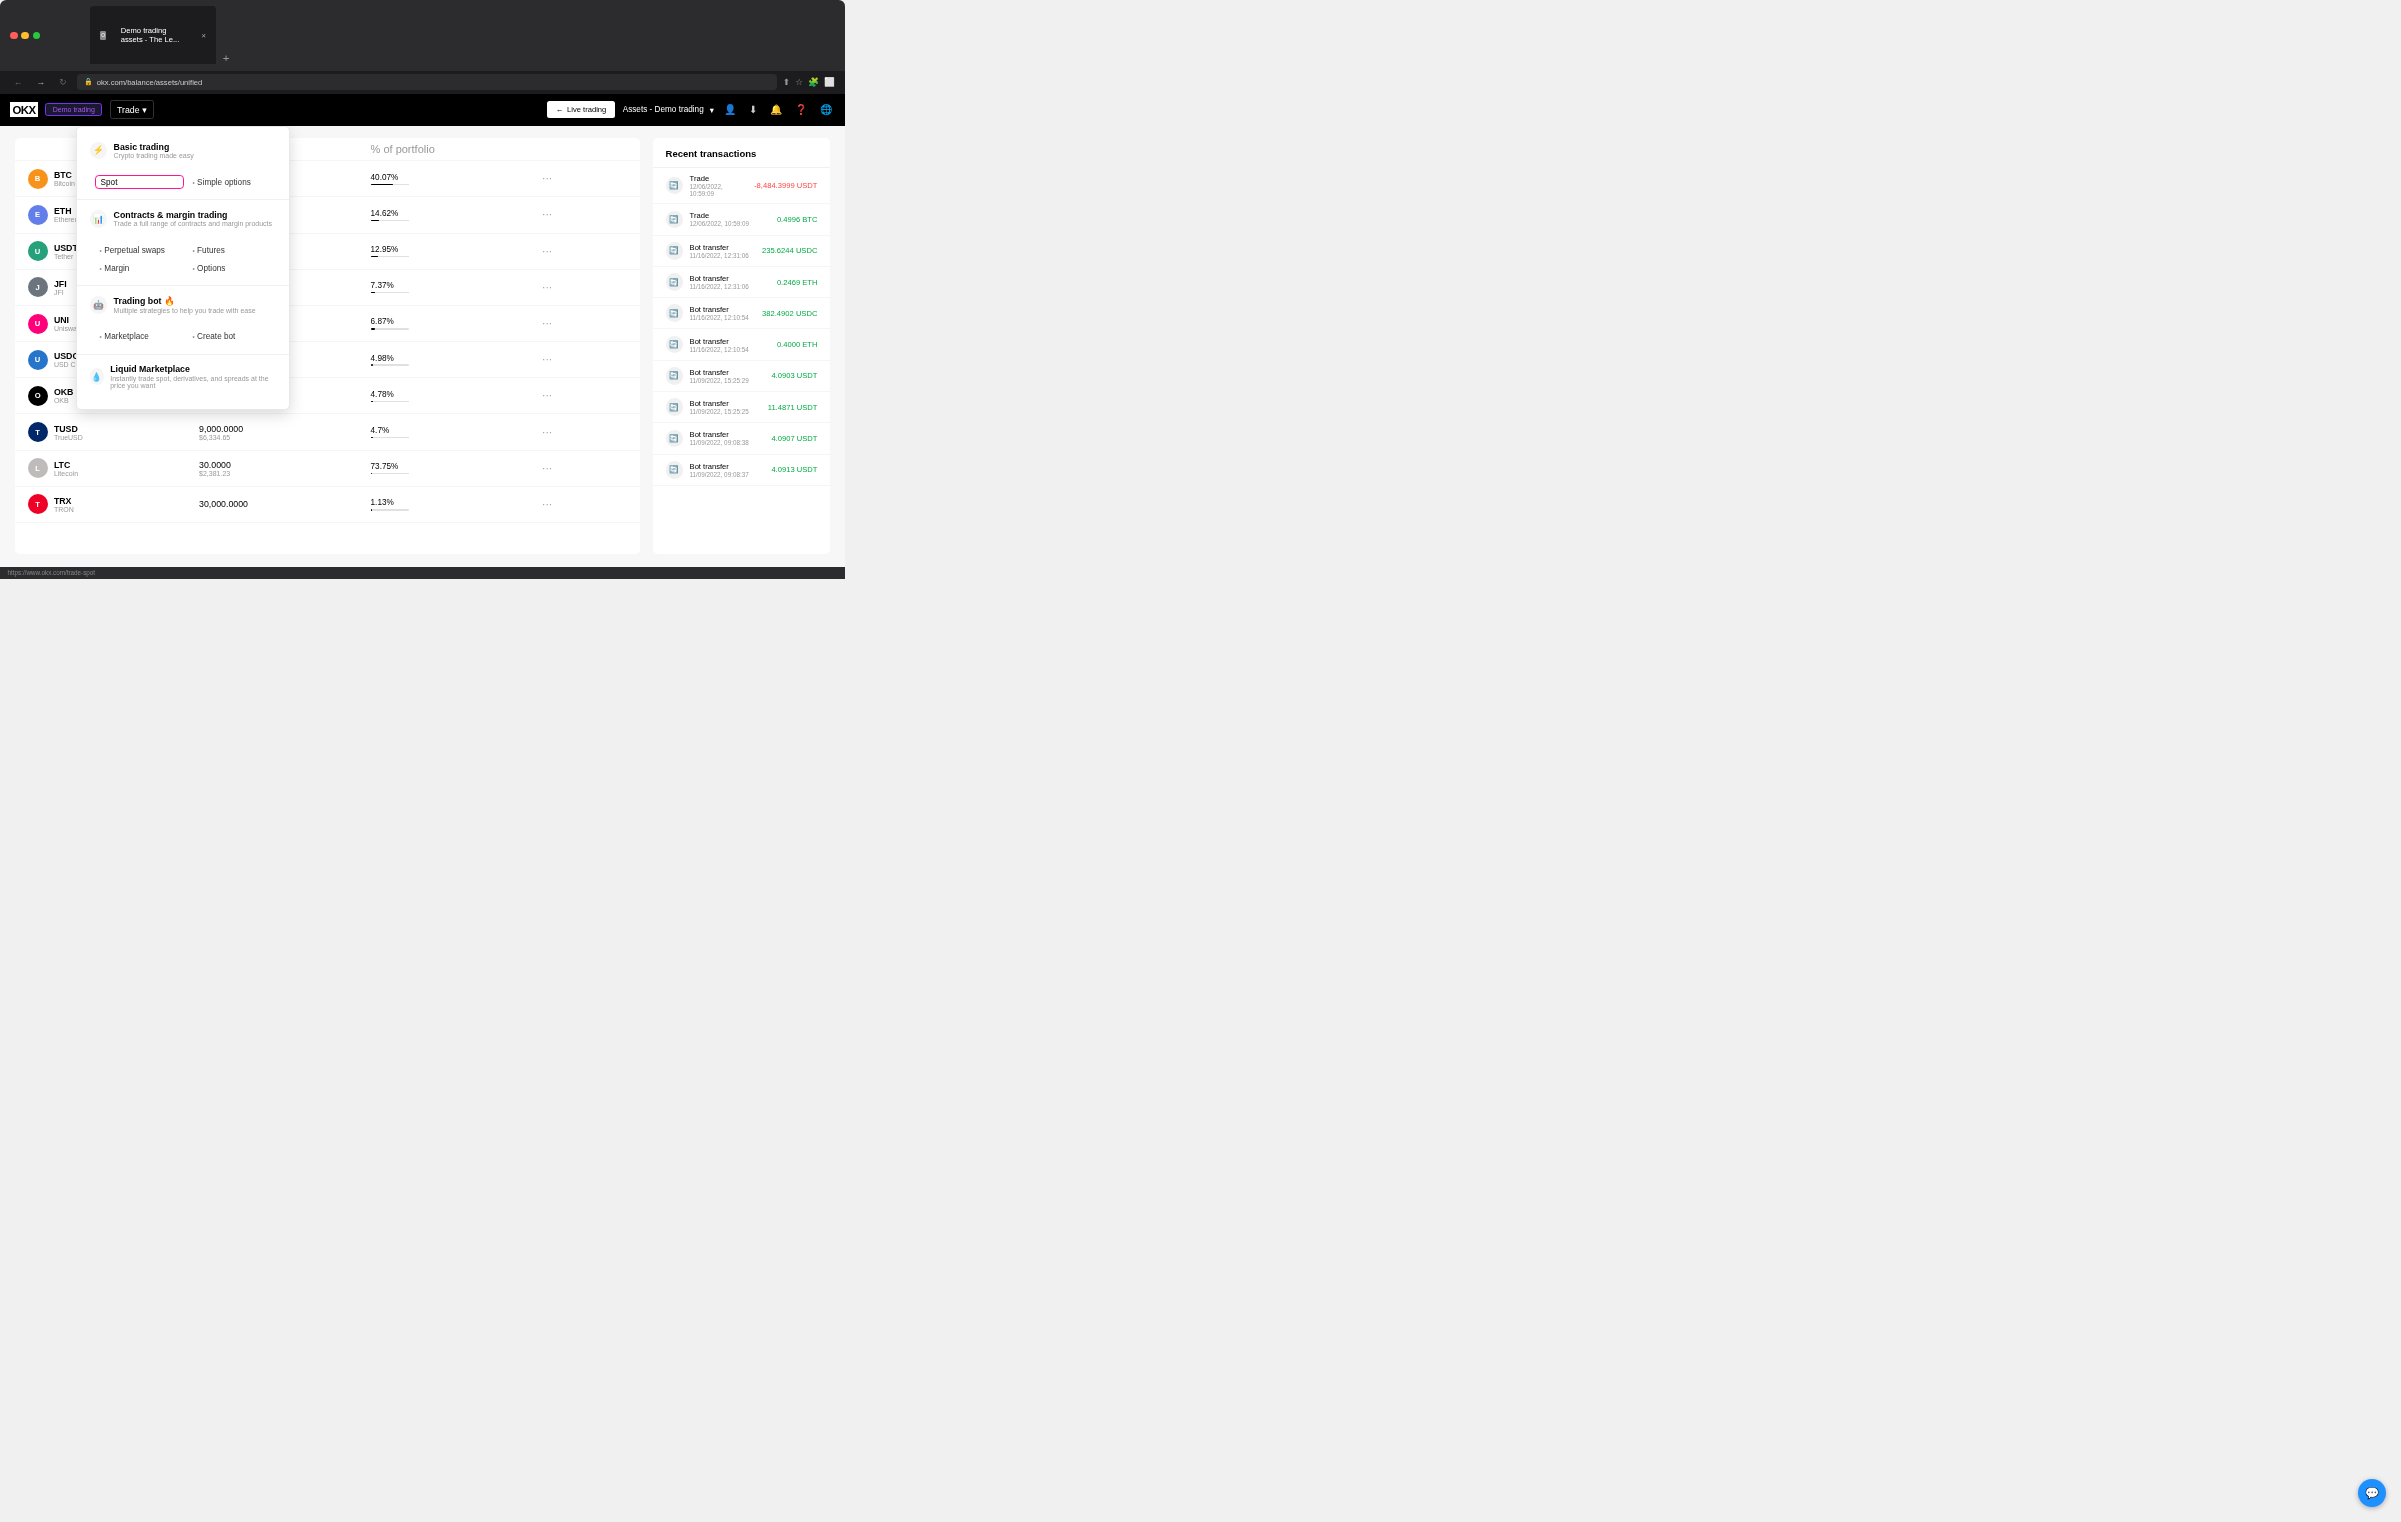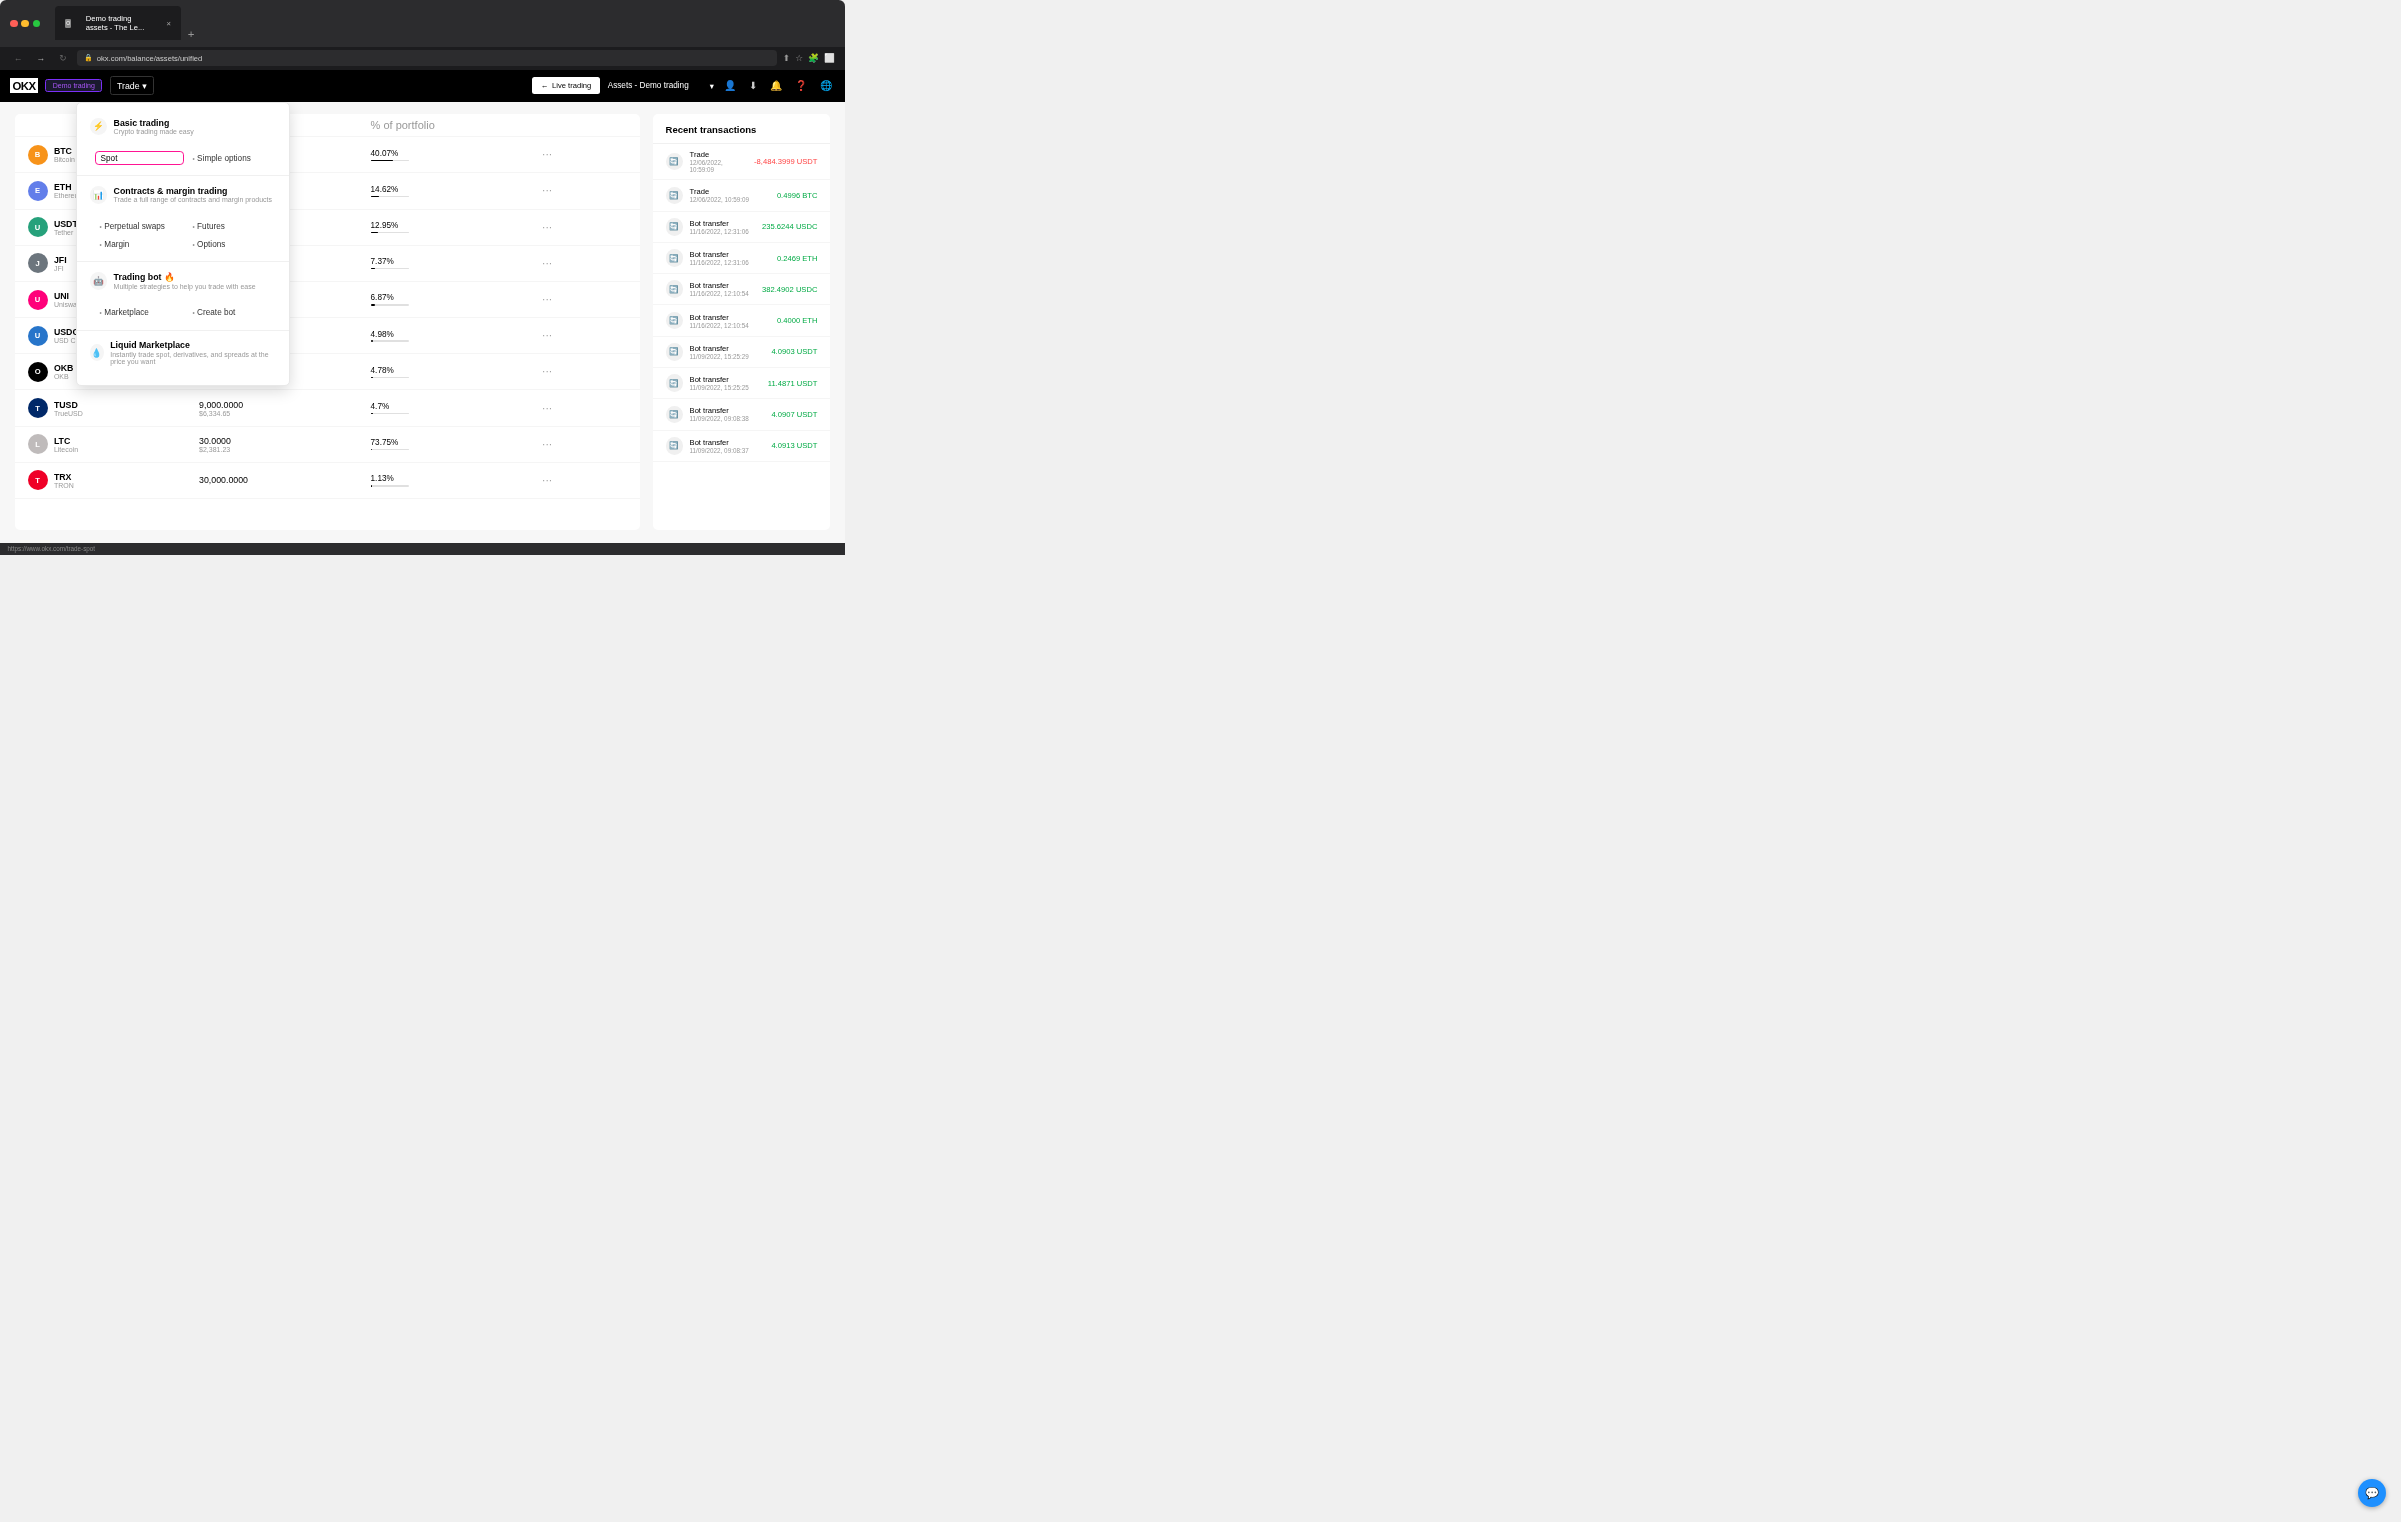--- a/index.html
+++ b/index.html
@@ -7,21 +7,21 @@
 
     
     .browser-chrome { background: #2c2c2e; border-radius: 6.3px 6.3px 0 0; padding: 6.3px 0 0 0; }
     .browser-titlebar { display: flex; align-items: center; padding: 0 10px 6.3px 10px; gap: 5px; }
     .traffic-lights { display: flex; gap: 3.8px; }
     .tl { width: 7.6px; height: 7.6px; border-radius: 50%; }
     .tl.red { background: #ff5f57; }
     .tl.yellow { background: #febc2e; }
     .tl.green { background: #28c840; }
     .browser-tabs { display: flex; align-items: flex-end; margin-left: 10px; gap: 1.3px; }
-    .browser-tab { background: #3a3a3c; color: #ccc; font-size: 7.6px; padding: 8px 10px; border-radius: 3.8px 3.8px 0 0; display: flex; align-items: center; gap: 15px; max-width: 126px; }
+    .browser-tab { background: #3a3a3c; color: #ccc; font-size: 7.6px; padding: 20px 10px; border-radius: 3.8px 3.8px 0 0; display: flex; align-items: center; gap: 15px; max-width: 126px; margin-left: 35px; }
     .browser-tab.active { background: #1c1c1e; color: #fff; }
     .browser-tab .tab-close { color: #999; font-size: 6.3px; cursor: pointer; }
     .browser-tab .favicon { width: 8.8px; height: 8.8px; background: #888; border-radius: 1.3px; font-size: 5px; display: flex; align-items: center; justify-content: center; color: white; }
     .browser-tab-new { background: none; border: none; color: #999; font-size: 11.4px; cursor: pointer; padding: 0 5px; }
     .browser-addressbar { background: #1c1c1e; padding: 3.8px 10px; display: flex; align-items: center; gap: 6.3px; }
     .nav-btn { background: none; border: none; color: #666; font-size: 8.8px; cursor: pointer; padding: 1.3px 3.8px; }
     .nav-btn.active { color: #aaa; }
     .address-box { flex: 1; background: #2c2c2e; border-radius: 3.8px; padding: 3.2px 7.6px; color: #ccc; font-size: 7.6px; display: flex; align-items: center; gap: 3.8px; }
     .address-lock { color: #888; font-size: 7px; }
     .browser-actions { display: flex; gap: 5px; }
@@ -32,21 +32,21 @@
 
     
     .topnav { background: #000; display: flex; align-items: center; padding: 0 10px; height: 32px; gap: 7.6px; position: relative; }
     .logo { color: #fff; font-weight: bold; font-size: 12.6px; display: flex; align-items: center; gap: 1.3px; }
     .logo-box { background: #fff; color: #000; padding: 1.3px 2.5px; font-size: 11.4px; font-weight: 900; letter-spacing: -0.6px; }
     .demo-badge { background: #1a1a2e; border: 0.6px solid #7b2ff7; color: #a855f7; font-size: 7px; padding: 1.9px 6.3px; border-radius: 2.5px; }
     .trade-btn { color: #fff; font-size: 8.8px; padding: 3.8px 6.3px; background: none; border: none; cursor: pointer; display: flex; align-items: center; gap: 2.5px; border: 0.6px solid #333; border-radius: 2.5px; }
     .topnav-right { margin-left: auto; display: flex; align-items: center; gap: 7.6px; }
     .live-trading-btn { background: #fff; color: #000; font-size: 7.6px; padding: 3.8px 8.8px; border-radius: 2.5px; border: none; cursor: pointer; display: flex; align-items: center; gap: 3.8px; font-weight: 400; }
     .live-trading-btn::before { content: '←'; }
-    .assets-demo-btn { color: #fff; font-size: 8.2px; background: none; border: none; cursor: pointer; display: flex; align-items: center; gap: 21px; }
+    .assets-demo-btn { color: #fff; font-size: 8.2px; background: none; border: none; cursor: pointer; display: flex; align-items: center; gap: 6px; }
     .topnav-icon { color: #ccc; font-size: 10px; cursor: pointer; padding: 2.5px; }
 
     
     .dropdown-menu { position: absolute; top: 32px; left: 76px; background: #fff; border: 0.6px solid #e8e8e8; border-radius: 5px; box-shadow: 0 5px 15px rgba(0,0,0,0.15); width: 214px; z-index: 1000; padding: 10px 0; }
     .menu-section { padding: 5px 12.6px; }
     .menu-section-header { display: flex; align-items: center; gap: 6.3px; margin-bottom: 5px; }
     .menu-section-icon { width: 17.7px; height: 17.7px; background: #f5f5f5; border-radius: 50%; display: flex; align-items: center; justify-content: center; font-size: 8.8px; }
     .menu-section-title { font-size: 8.8px; font-weight: 600; color: #000; }
     .menu-section-subtitle { font-size: 7px; color: #999; margin-top: 0.6px; }
     .menu-items { display: grid; grid-template-columns: 1fr 1fr; gap: 3.8px; padding-left: 5px; margin-top: 16px; }

